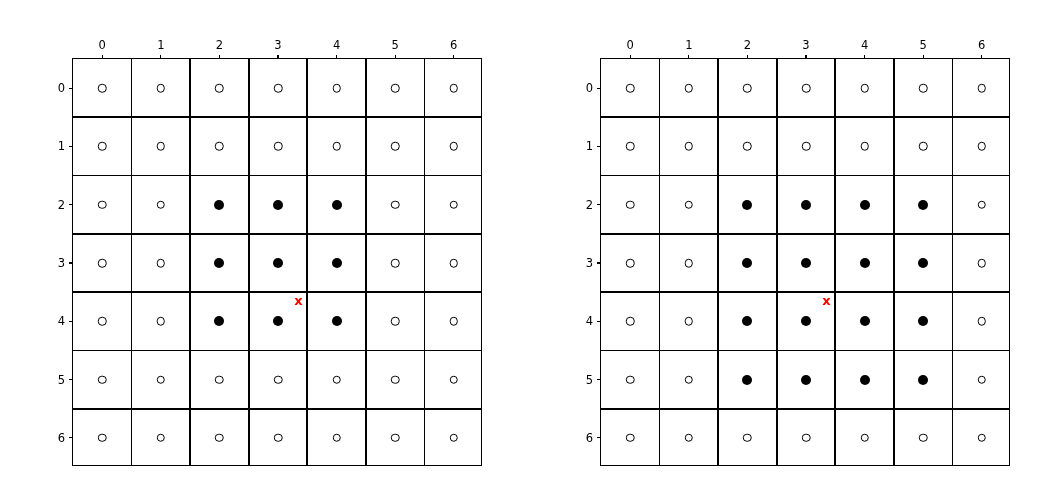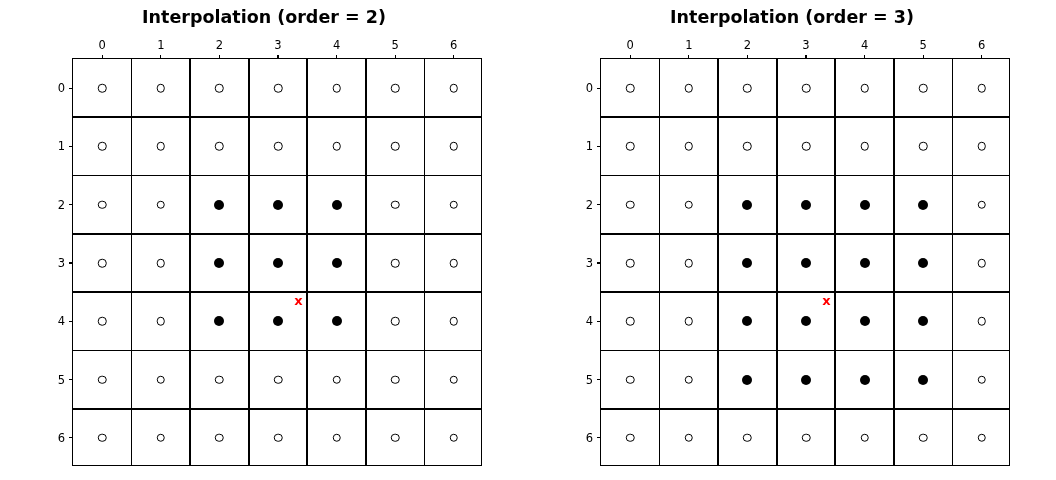--- a/index.html
+++ b/index.html
@@ -112,21 +112,20 @@
     line-height: 13px;
     font-family: "DejaVu Sans", "Liberation Sans", sans-serif;
   }
 </style>
 </head>
 <body>
 
 <div class="figure">
 
   <div class="panel panel-left">
-    <div class="panel-title">Interpolation (order = 2)</div>
     <div class="axes" id="axes-0">
         <div class="gridline v" style="left: 57.7714px; background: rgb(0, 0, 0);"></div>
         <div class="gridline v" style="left: 116.343px; background: rgb(0, 0, 0);"></div>
         <div class="gridline v" style="left: 174.914px; background: rgb(0, 0, 0);"></div>
         <div class="gridline v" style="left: 233.486px; background: rgb(0, 0, 0);"></div>
         <div class="gridline v" style="left: 292.057px; background: rgb(0, 0, 0);"></div>
         <div class="gridline v" style="left: 350.629px; background: rgb(0, 0, 0);"></div>
         <div class="gridline h" style="top: 57.4857px; background: rgb(0, 0, 0);"></div>
         <div class="gridline h" style="top: 115.771px; background: rgb(0, 0, 0);"></div>
         <div class="gridline h" style="top: 174.057px; background: rgb(0, 0, 0);"></div>
@@ -208,21 +207,20 @@
         <div class="marker open" style="left: 146.429px; top: 378.857px; border-color: rgb(0, 0, 0); background: rgb(255, 255, 255);"></div>
         <div class="marker open" style="left: 205px; top: 378.857px; border-color: rgb(0, 0, 0); background: rgb(255, 255, 255);"></div>
         <div class="marker open" style="left: 263.571px; top: 378.857px; border-color: rgb(0, 0, 0); background: rgb(255, 255, 255);"></div>
         <div class="marker open" style="left: 322.143px; top: 378.857px; border-color: rgb(0, 0, 0); background: rgb(255, 255, 255);"></div>
         <div class="marker open" style="left: 380.714px; top: 378.857px; border-color: rgb(0, 0, 0); background: rgb(255, 255, 255);"></div>
         <div class="marker-x" style="left: 225.5px; top: 240.72px; color: rgb(255, 0, 0);">x</div>
       </div>
   </div>
 
   <div class="panel panel-right">
-    <div class="panel-title">Interpolation (order = 3)</div>
     <div class="axes" id="axes-1">
         <div class="gridline v" style="left: 57.7714px; background: rgb(0, 0, 0);"></div>
         <div class="gridline v" style="left: 116.343px; background: rgb(0, 0, 0);"></div>
         <div class="gridline v" style="left: 174.914px; background: rgb(0, 0, 0);"></div>
         <div class="gridline v" style="left: 233.486px; background: rgb(0, 0, 0);"></div>
         <div class="gridline v" style="left: 292.057px; background: rgb(0, 0, 0);"></div>
         <div class="gridline v" style="left: 350.629px; background: rgb(0, 0, 0);"></div>
         <div class="gridline h" style="top: 57.4857px; background: rgb(0, 0, 0);"></div>
         <div class="gridline h" style="top: 115.771px; background: rgb(0, 0, 0);"></div>
         <div class="gridline h" style="top: 174.057px; background: rgb(0, 0, 0);"></div>

